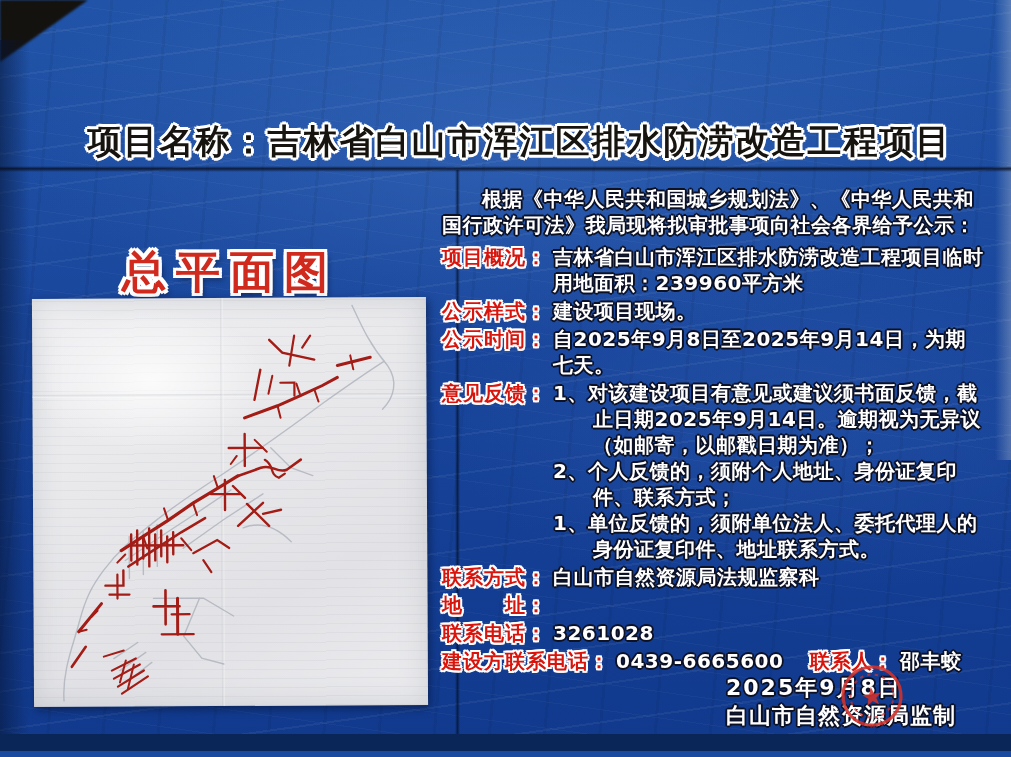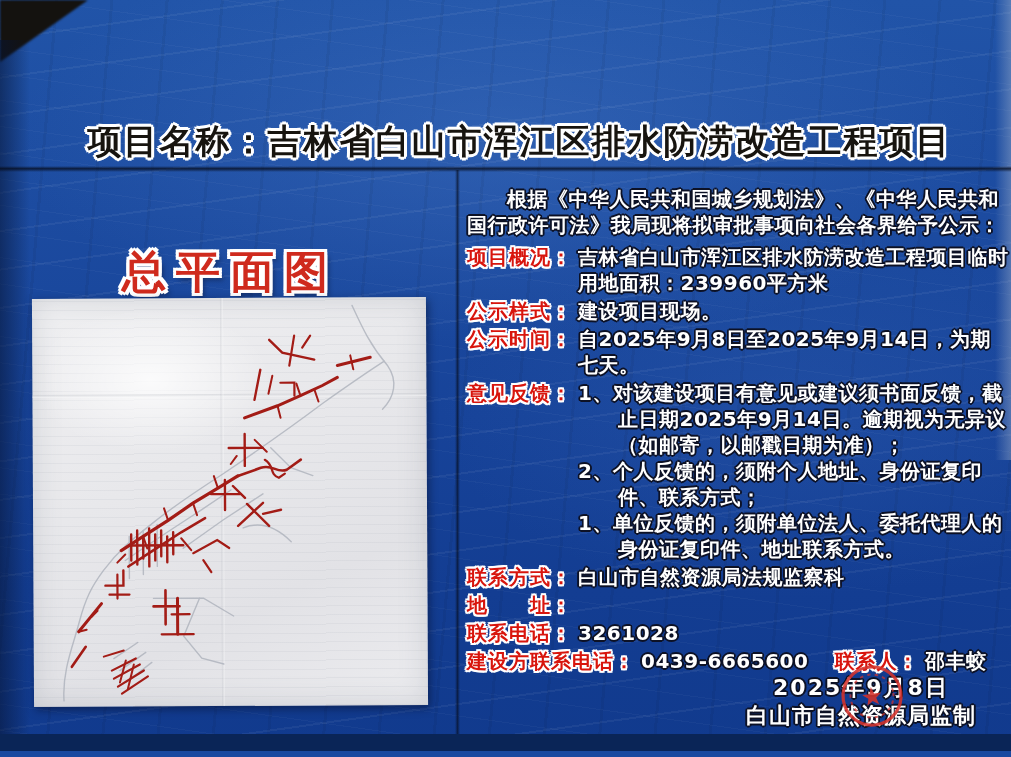--- a/index.html
+++ b/index.html
@@ -93,21 +93,21 @@
     transform:rotate(-.3deg);
   }
   .paper .crease1{position:absolute;left:0;top:96px;width:100%;height:3px;
     background:linear-gradient(180deg,rgba(150,155,165,.25),rgba(255,255,255,.5));}
   .paper .crease2{position:absolute;left:188px;top:0;width:3px;height:100%;
     background:linear-gradient(90deg,rgba(150,155,165,.18),rgba(255,255,255,.4));}
   .map-svg{position:absolute;left:0;top:0;}
 
   
   .notice{
-    position:absolute;left:467px;top:186px;width:544px;
+    position:absolute;left:442px;top:186px;width:544px;
     font-size:20px;line-height:26px;color:#fff;
   }
   .w{ 
     color:#fff;
     text-shadow:
       -1.4px -1.4px 0 #0d1226, 1.4px -1.4px 0 #0d1226,
       -1.4px 1.4px 0 #0d1226, 1.4px 1.4px 0 #0d1226,
       -1.8px 0 0 #0d1226, 1.8px 0 0 #0d1226, 0 -1.8px 0 #0d1226, 0 1.8px 0 #0d1226;
     font-weight:700;letter-spacing:.5px;
   }
@@ -120,21 +120,21 @@
   }
   .intro{margin:0 0 6px 0;text-indent:2em;}
   .row{display:flex;margin:2px 0;}
   .row .lbl{flex:none;}
   .row .val{flex:1;margin-left:6px;}
   .fb p{margin:0;padding-left:2em;text-indent:-2em;}
   .inline-pair{display:inline-block;margin-left:20px;}
 
   
   .footer{
-    position:absolute;left:726px;top:674px;width:270px;text-align:center;
+    position:absolute;left:726px;top:674px;width:270px;
     font-size:22px;line-height:28px;
   }
   .footer .date{letter-spacing:2px;}
   .footer .issuer{letter-spacing:1px;}
   .seal{position:absolute;left:838px;top:660px;opacity:.88;}
 </style>
 </head>
 <body>
 
 <div class="banner">

